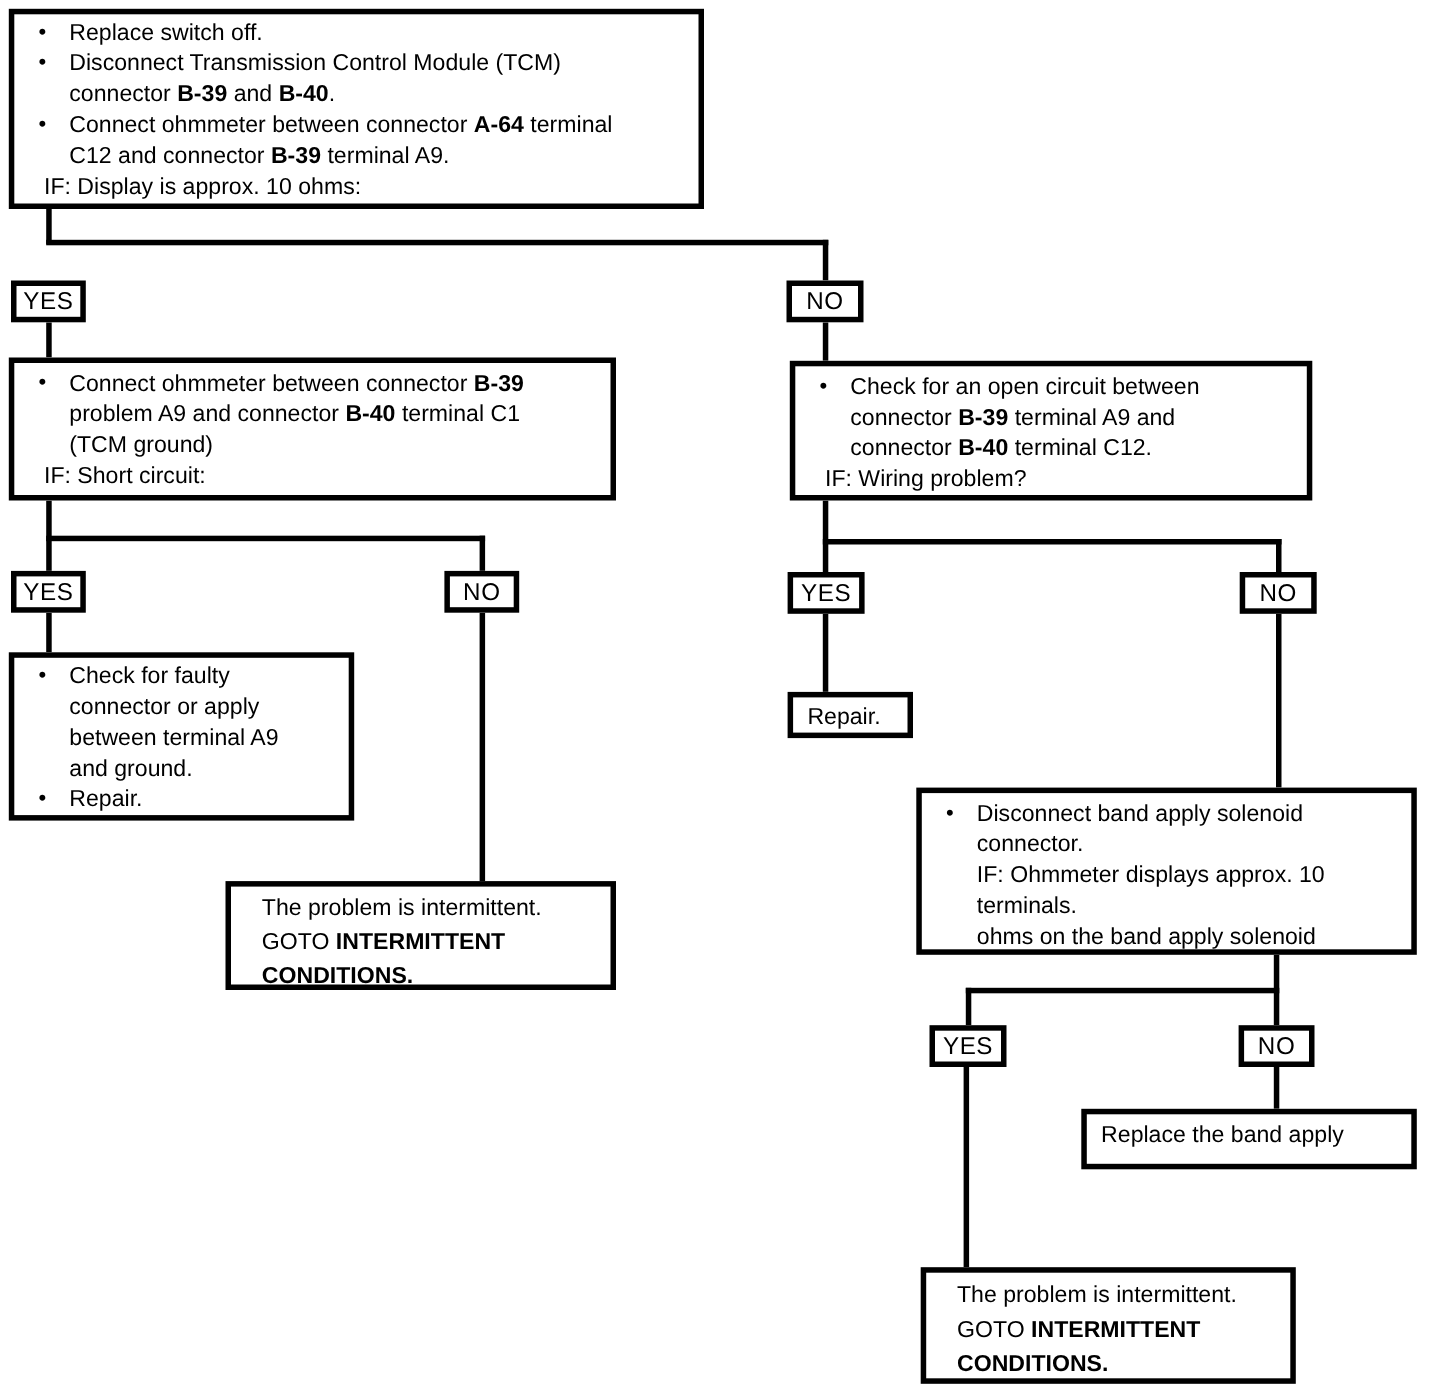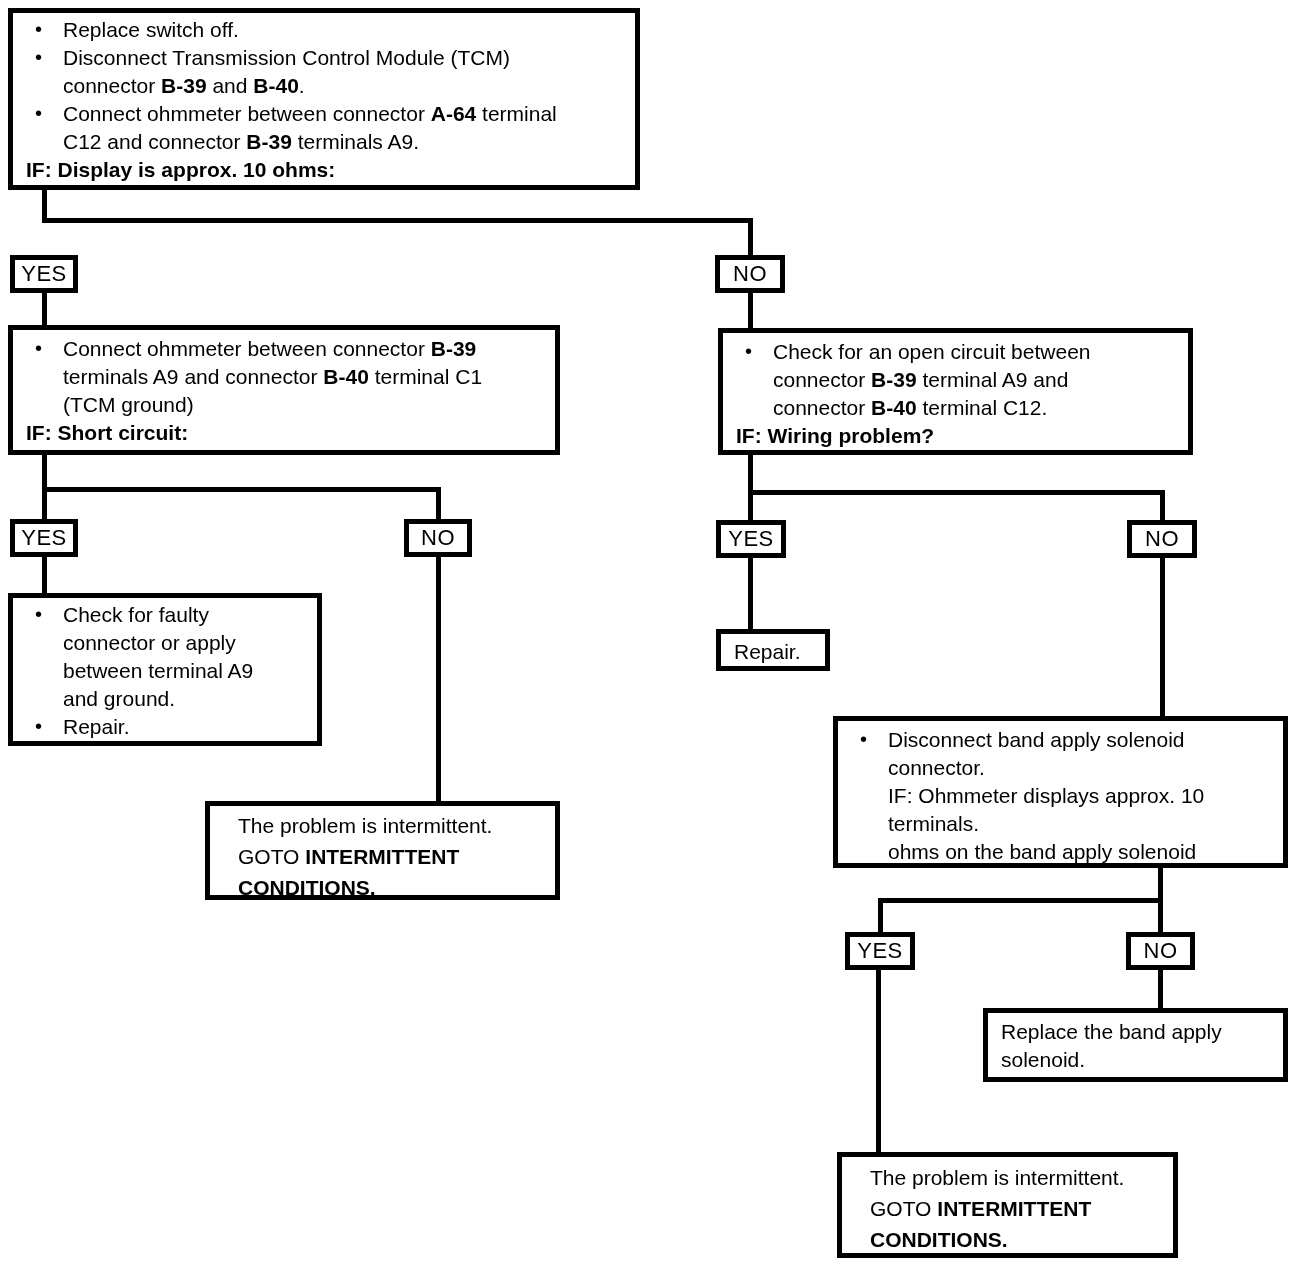--- a/index.html
+++ b/index.html
@@ -32,21 +32,21 @@
     font-weight: 400;
     letter-spacing: 0.5px;
   }
   .ln {
     position: relative;
     font-size: 21px;
     line-height: 28px;
     white-space: nowrap;
   }
   .ln.bullet, .ln.cont { padding-left: 50px; }
-  .ln.if { padding-left: 13px; font-weight: bold; }
+  .ln.if { padding-left: 27px; }
   .ln.plain { padding-left: 13px; }
   .ln .bullet-dot {
     position: absolute;
     left: 22px;
     top: -1px;
     font-size: 20px;
   }
   .bold { font-weight: 700; margin-top: 23px; }
   .lh30 .ln { line-height: 31px; padding-left: 28px; }
   .box.pt { padding-top: 5px; }
@@ -75,31 +75,31 @@
   <div class="line" style="left:878px;top:898px;width:285px;height:5px"></div>
   <div class="line" style="left:878px;top:898px;width:5px;height:34px"></div>
   <div class="line" style="left:876px;top:970px;width:5px;height:182px"></div>
   <div class="line" style="left:1158px;top:970px;width:5px;height:38px"></div>
 
   <div class="box" style="left:8px;top:8px;width:632px;height:182px">
       <div class="ln bullet"><span class="bullet-dot">•</span><span>Replace switch off.</span></div>
       <div class="ln bullet"><span class="bullet-dot">•</span><span>Disconnect Transmission Control Module (TCM)</span></div>
       <div class="ln cont"><span>connector </span><span class="bold">B-39</span><span> and </span><span class="bold">B-40</span><span>.</span></div>
       <div class="ln bullet"><span class="bullet-dot">•</span><span>Connect ohmmeter between connector </span><span class="bold">A-64</span><span> terminal</span></div>
-      <div class="ln cont"><span>C12 and connector </span><span class="bold">B-39</span><span> terminals A9.</span></div>
+      <div class="ln cont"><span>C12 and connector </span><span class="bold">B-39</span><span> terminal A9.</span></div>
       <div class="ln if"><span>IF: Display is approx. 10 ohms:</span></div>
     </div>
 
   <div class="tag" style="left:10px;top:255px;width:68px;height:38px">YES</div>
 
   <div class="tag" style="left:715px;top:255px;width:70px;height:38px">NO</div>
 
   <div class="box pt" style="left:8px;top:325px;width:552px;height:130px">
       <div class="ln bullet"><span class="bullet-dot">•</span><span>Connect ohmmeter between connector </span><span class="bold">B-39</span></div>
-      <div class="ln cont"><span>terminals A9 and connector </span><span class="bold">B-40</span><span> terminal C1</span></div>
+      <div class="ln cont"><span>problem A9 and connector </span><span class="bold">B-40</span><span> terminal C1</span></div>
       <div class="ln cont"><span>(TCM ground)</span></div>
       <div class="ln if"><span>IF: Short circuit:</span></div>
     </div>
 
   <div class="box pt" style="left:718px;top:328px;width:475px;height:127px">
       <div class="ln bullet"><span class="bullet-dot">•</span><span>Check for an open circuit between</span></div>
       <div class="ln cont"><span>connector </span><span class="bold">B-39</span><span> terminal A9 and</span></div>
       <div class="ln cont"><span>connector </span><span class="bold">B-40</span><span> terminal C12.</span></div>
       <div class="ln if"><span>IF:  Wiring problem?</span></div>
     </div>
@@ -135,23 +135,22 @@
       <div class="ln cont"><span>connector.</span></div>
       <div class="ln cont"><span>IF: Ohmmeter displays approx. 10</span></div>
       <div class="ln cont"><span>terminals.</span></div>
       <div class="ln cont"><span>ohms on the band apply solenoid</span></div>
     </div>
 
   <div class="tag" style="left:845px;top:932px;width:70px;height:38px">YES</div>
 
   <div class="tag" style="left:1126px;top:932px;width:69px;height:38px">NO</div>
 
-  <div class="box" style="left:983px;top:1008px;width:305px;height:74px;padding-top:5px">
+  <div class="box" style="left:983px;top:1008px;width:305px;height:55px;padding-top:5px">
       <div class="ln plain"><span>Replace the band apply</span></div>
-      <div class="ln plain"><span>solenoid.</span></div>
     </div>
 
   <div class="box lh30" style="left:837px;top:1152px;width:341px;height:106px;padding-top:5px">
       <div class="ln plain"><span>The problem is intermittent.</span></div>
       <div class="ln plain"><span>GOTO </span><span class="bold">INTERMITTENT</span></div>
       <div class="ln plain"><span class="bold">CONDITIONS.</span></div>
     </div>
 
 </div>
 

